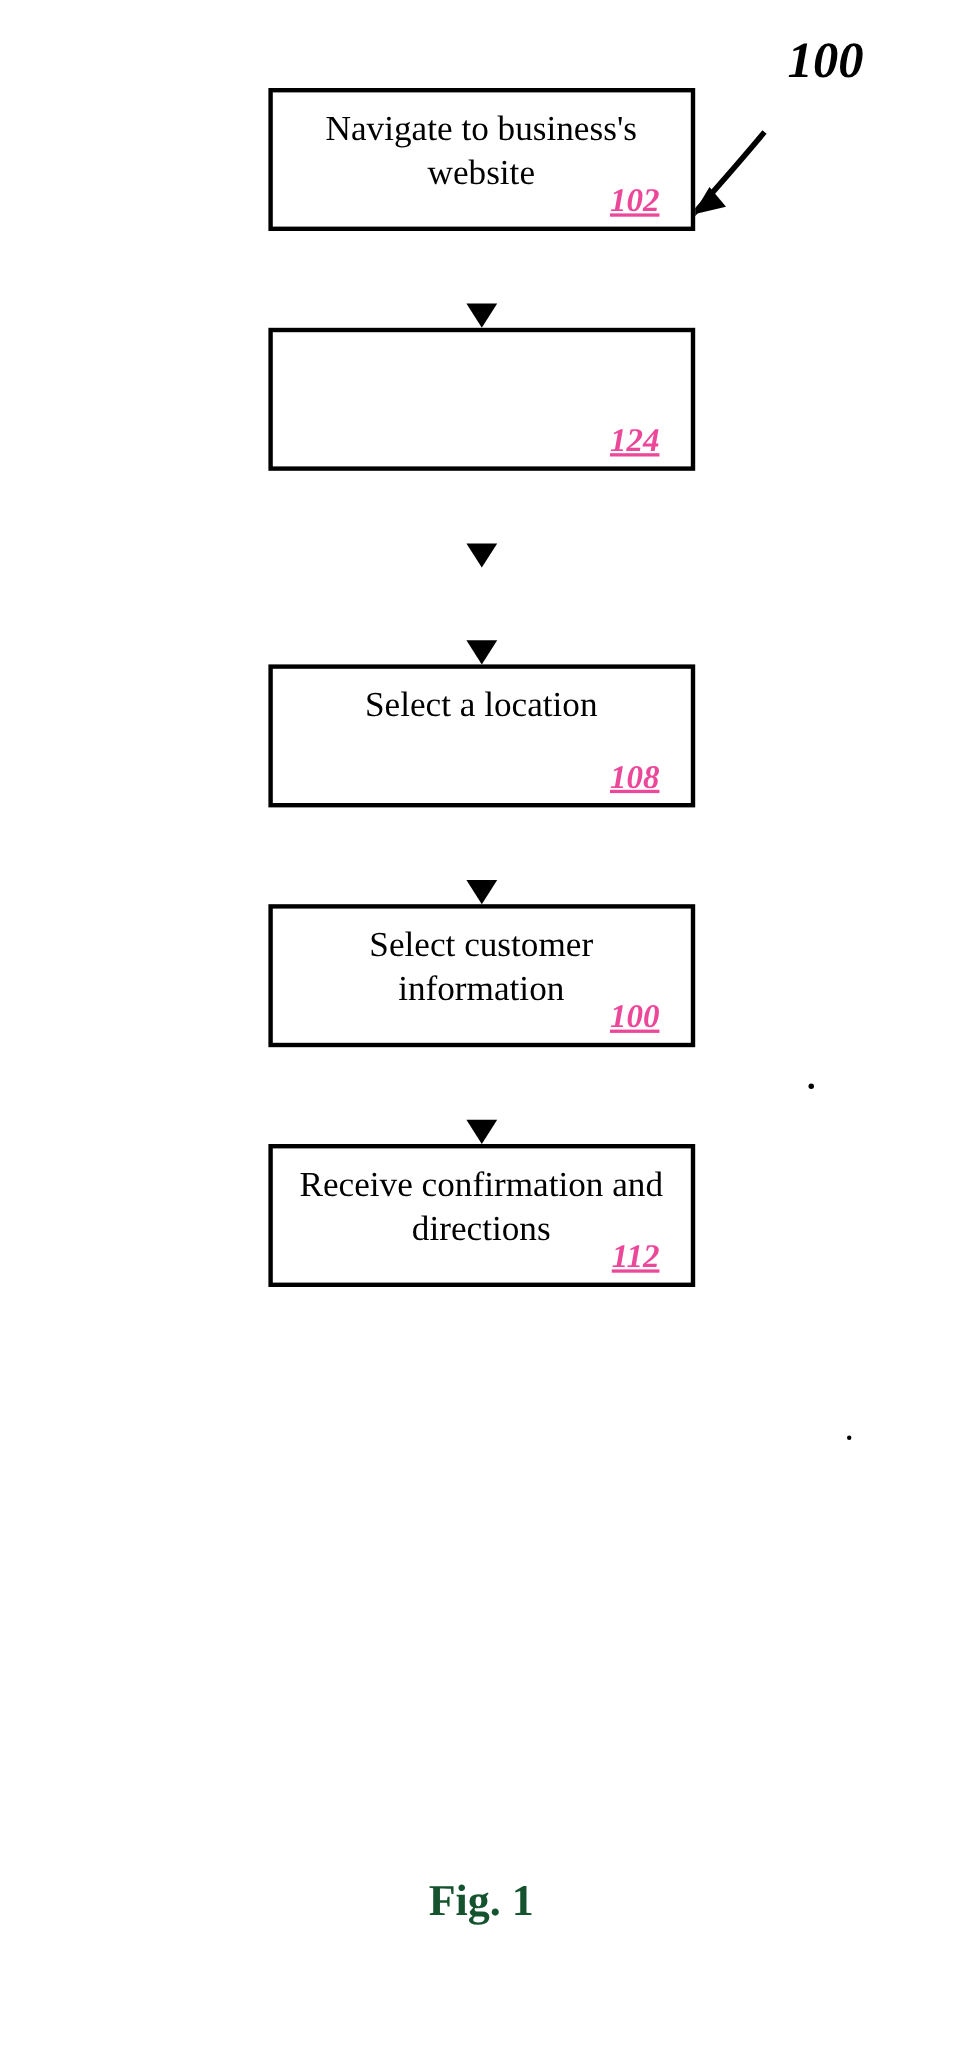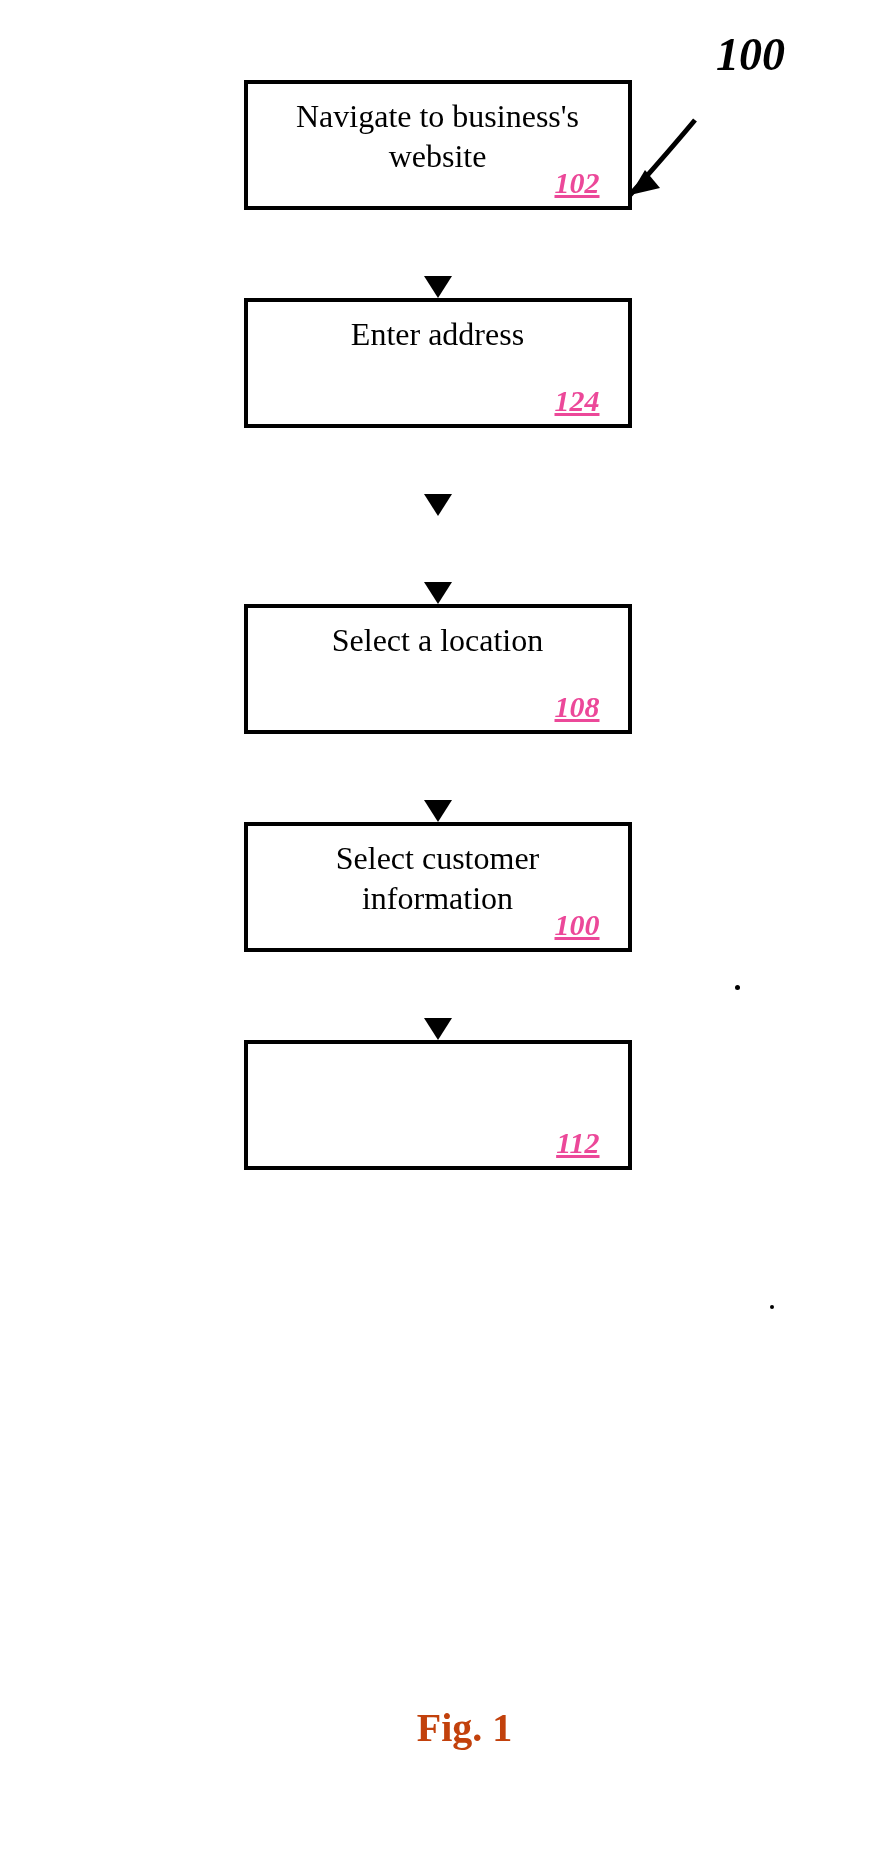--- a/index.html
+++ b/index.html
@@ -93,22 +93,21 @@
       height: 110px;
     }
     .caption {
       position: absolute;
       bottom: 110px;
       left: 50%;
       transform: translateX(-50%);
       font-size: 40px;
       font-weight: bold;
       font-family: "Times New Roman", serif;
-      color: #c2410c;
-      margin-left: 27px;
+      color: #14532d;
     }
     .stray-dot {
       position: absolute;
       background: #000;
       border-radius: 50%;
     }
     .d1 { width: 5px; height: 5px; left: 735px; top: 985px; }
     .d2 { width: 4px; height: 4px; left: 770px; top: 1305px; }
   </style>
 </head>
@@ -129,21 +128,20 @@
     <div class="step-text">Navigate to business's website</div>
     <div class="step-num">102</div>
   </div>
 
   <div class="arrow">
     <div class="shaft"></div>
     <div class="head"></div>
   </div>
 
   <div class="step-box">
-    <div class="step-text">Enter address</div>
     <div class="step-num">124</div>
   </div>
 
   <div class="arrow">
     <div class="shaft"></div>
     <div class="head"></div>
   </div>
 
 
   <div class="arrow">
@@ -165,20 +163,21 @@
     <div class="step-text">Select customer information</div>
     <div class="step-num">100</div>
   </div>
 
   <div class="arrow">
     <div class="shaft"></div>
     <div class="head"></div>
   </div>
 
   <div class="step-box">
+    <div class="step-text">Receive confirmation and directions</div>
     <div class="step-num">112</div>
   </div>
 
 </div>
 
 <div class="caption">Fig. 1</div>
 
 <div class="stray-dot d1"></div>
 <div class="stray-dot d2"></div>
 

